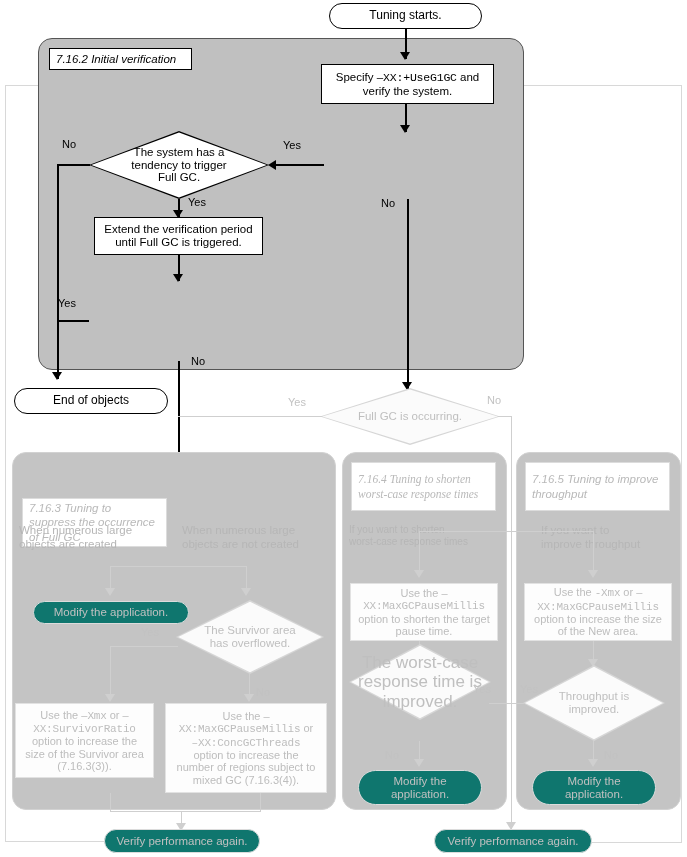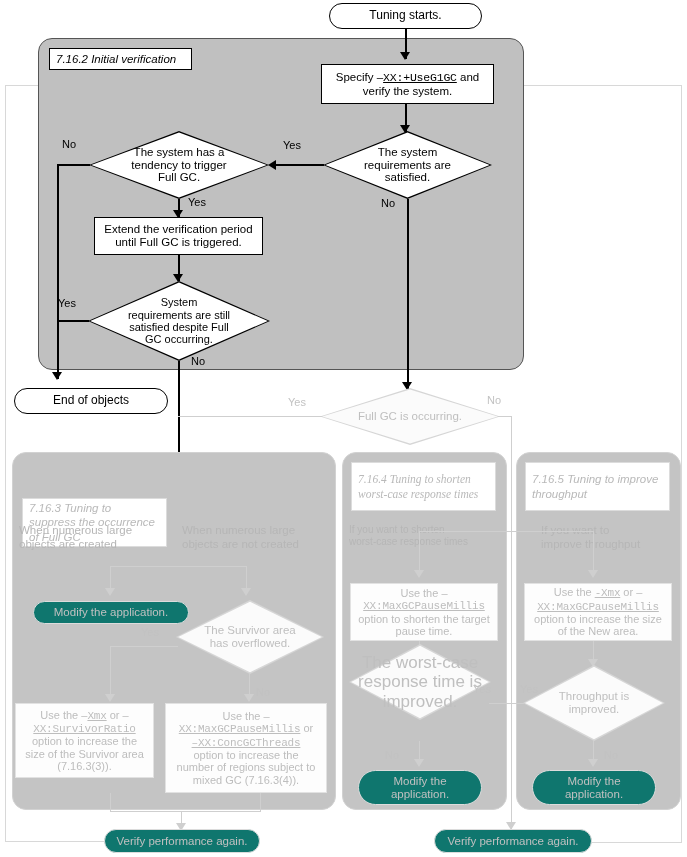--- a/index.html
+++ b/index.html
@@ -5,21 +5,21 @@
 <style>
   html,body{margin:0;padding:0;background:#ffffff;}
   body{font-family:"Liberation Sans", sans-serif;}
   #stage{position:relative;width:687px;height:857px;background:#fff;overflow:hidden;}
 
   
   .node{position:absolute;box-sizing:border-box;display:flex;align-items:center;
         justify-content:center;text-align:center;line-height:1.12;}
   .proc{background:#ffffff;border:1px solid #000;}
   .term{background:#ffffff;border:1px solid #000;border-radius:999px;}
-  .mono{font-family:"Liberation Mono", monospace;letter-spacing:-0.2px;text-decoration:underline;}
+  .mono{font-family:"Liberation Mono", monospace;letter-spacing:-0.2px;}
 
   
   .diamond{position:absolute;box-sizing:border-box;display:flex;align-items:center;
            justify-content:center;text-align:center;line-height:1.12;}
   .diamond .dshape{position:absolute;inset:0;background:#fff;
         clip-path:polygon(50% 0,100% 50%,50% 100%,0 50%);}
   .diamond .dedge{position:absolute;inset:0;background:#000;
         clip-path:polygon(50% 0,100% 50%,50% 100%,0 50%);}
   .diamond .dtext{position:relative;z-index:3;padding:0 6px;}
 
@@ -80,27 +80,20 @@
   <div class="ah down" style="left:400px;top:52px;"></div>
 
   <div class="proc node" style="left:321px;top:64px;width:173px;height:40px;font-size:11.5px;">
     <div>
       Specify –<span class="mono">XX:+UseG1GC</span> and<br>verify the system.
     </div>
   </div>
   <div class="ln" style="left:405px;top:104px;width:1.6px;height:28px;"></div>
   <div class="ah down" style="left:400px;top:125px;"></div>
 
-  <div class="diamond" style="left:323px;top:131px;width:169px;height:68px;font-size:11.5px;">
-    <div class="dedge"></div>
-    <div class="dshape" style="clip-path:polygon(50% 2.2%,98.6% 50%,50% 97.8%,1.4% 50%);"></div>
-    <div class="dtext">
-      The system<br>requirements are<br>satisfied.
-    </div>
-  </div>
 
   <div class="ln" style="left:272px;top:164px;width:52px;height:1.6px;"></div>
   <div class="ah left" style="left:268px;top:160px;"></div>
   <div class="lbl" style="left:283px;top:139px;">Yes</div>
 
   <div class="ln" style="left:407px;top:199px;width:1.6px;height:190px;"></div>
   <div class="ah down" style="left:402px;top:382px;"></div>
   <div class="lbl" style="left:381px;top:197px;">No</div>
 
   <div class="diamond" style="left:89px;top:131px;width:180px;height:68px;font-size:11.5px;">
@@ -121,27 +114,20 @@
   <div class="lbl" style="left:188px;top:196px;">Yes</div>
 
   <div class="proc node" style="left:94px;top:217px;width:169px;height:38px;font-size:11.5px;">
     <div>
       Extend the verification period<br>until Full GC is triggered.
     </div>
   </div>
   <div class="ln" style="left:178px;top:255px;width:1.6px;height:26px;"></div>
   <div class="ah down" style="left:173px;top:274px;"></div>
 
-  <div class="diamond" style="left:88px;top:281px;width:182px;height:80px;font-size:11px;">
-    <div class="dedge"></div>
-    <div class="dshape" style="clip-path:polygon(50% 2%,98.8% 50%,50% 98%,1.2% 50%);"></div>
-    <div class="dtext">
-      System<br>requirements are still<br>satisfied despite Full<br>GC occurring.
-    </div>
-  </div>
   <div class="ln" style="left:57px;top:320px;width:32px;height:1.6px;"></div>
   <div class="lbl" style="left:58px;top:297px;">Yes</div>
   <div class="lbl" style="left:191px;top:355px;">No</div>
 
   <div class="ln" style="left:178px;top:361px;width:1.6px;height:110px;"></div>
   <div class="ln dim" style="left:178px;top:455px;width:1.6px;height:110px;"></div>
 
   <div class="caption" style="left:49px;top:48px;width:143px;height:22px;font-size:11.5px;">
     <span>7.16.2 Initial verification</span>
   </div>

